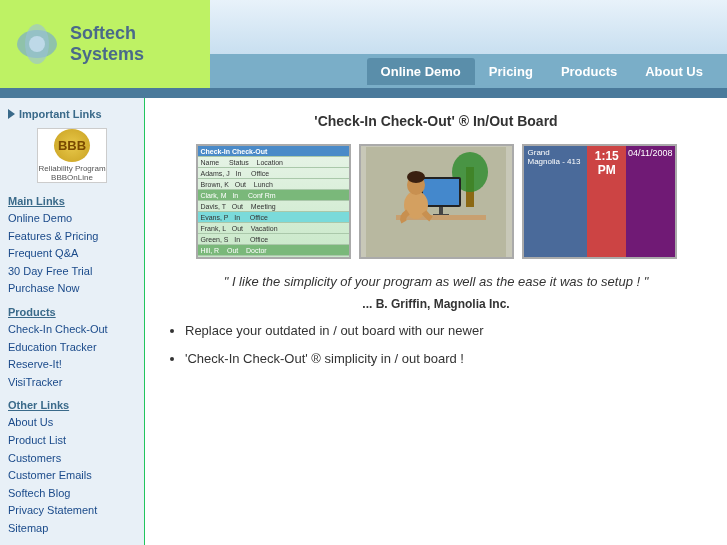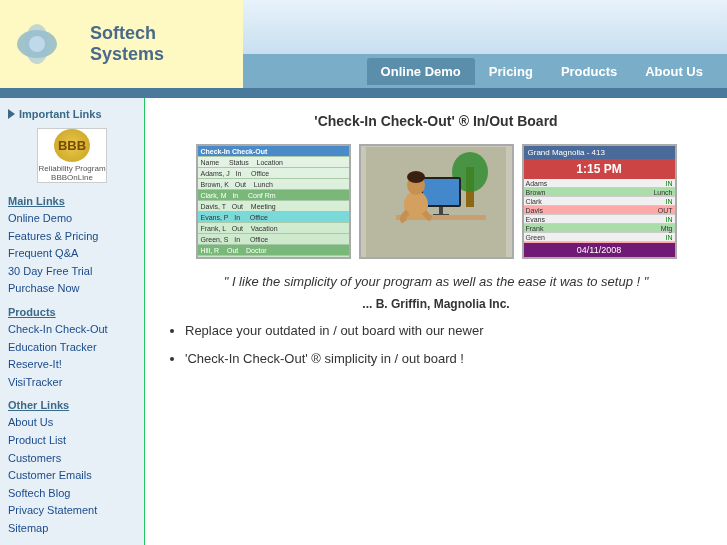--- a/index.html
+++ b/index.html
@@ -6,26 +6,25 @@
     body { font-family: Arial, sans-serif; font-size: 12px; background: #fff; width: 727px; height: 545px; overflow: hidden; }
 
     
     #header {
       display: flex;
       align-items: stretch;
       background: #fff;
       height: 88px;
     }
     #logo-area {
-      width: 243px;
+      width: 210px;
       display: flex;
       align-items: center;
       padding: 10px 15px;
-      background: #fef9c3;
-      gap: 20px;
+      background: #bef264;
     }
     .logo-icon {
       width: 45px;
       height: 45px;
       margin-right: 10px;
       flex-shrink: 0;
     }
     #nav-area {
       flex: 1;
       display: flex;
@@ -195,21 +194,21 @@
       width: 100%; height: 100%;
       background: #c8c8b8;
       display: flex;
       align-items: center;
       justify-content: center;
     }
 
     .ss-right {
       background: #f0f0f0;
       width: 100%; height: 100%;
-      display: flex; flex-direction: column;
+      display: flex; flex-direction: row;
     }
     .ss-right-header {
       background: #4a6a9a;
       color: #fff;
       font-size: 8px;
       padding: 2px 4px;
       display: flex;
       justify-content: space-between;
     }
     .ss-right-time {

